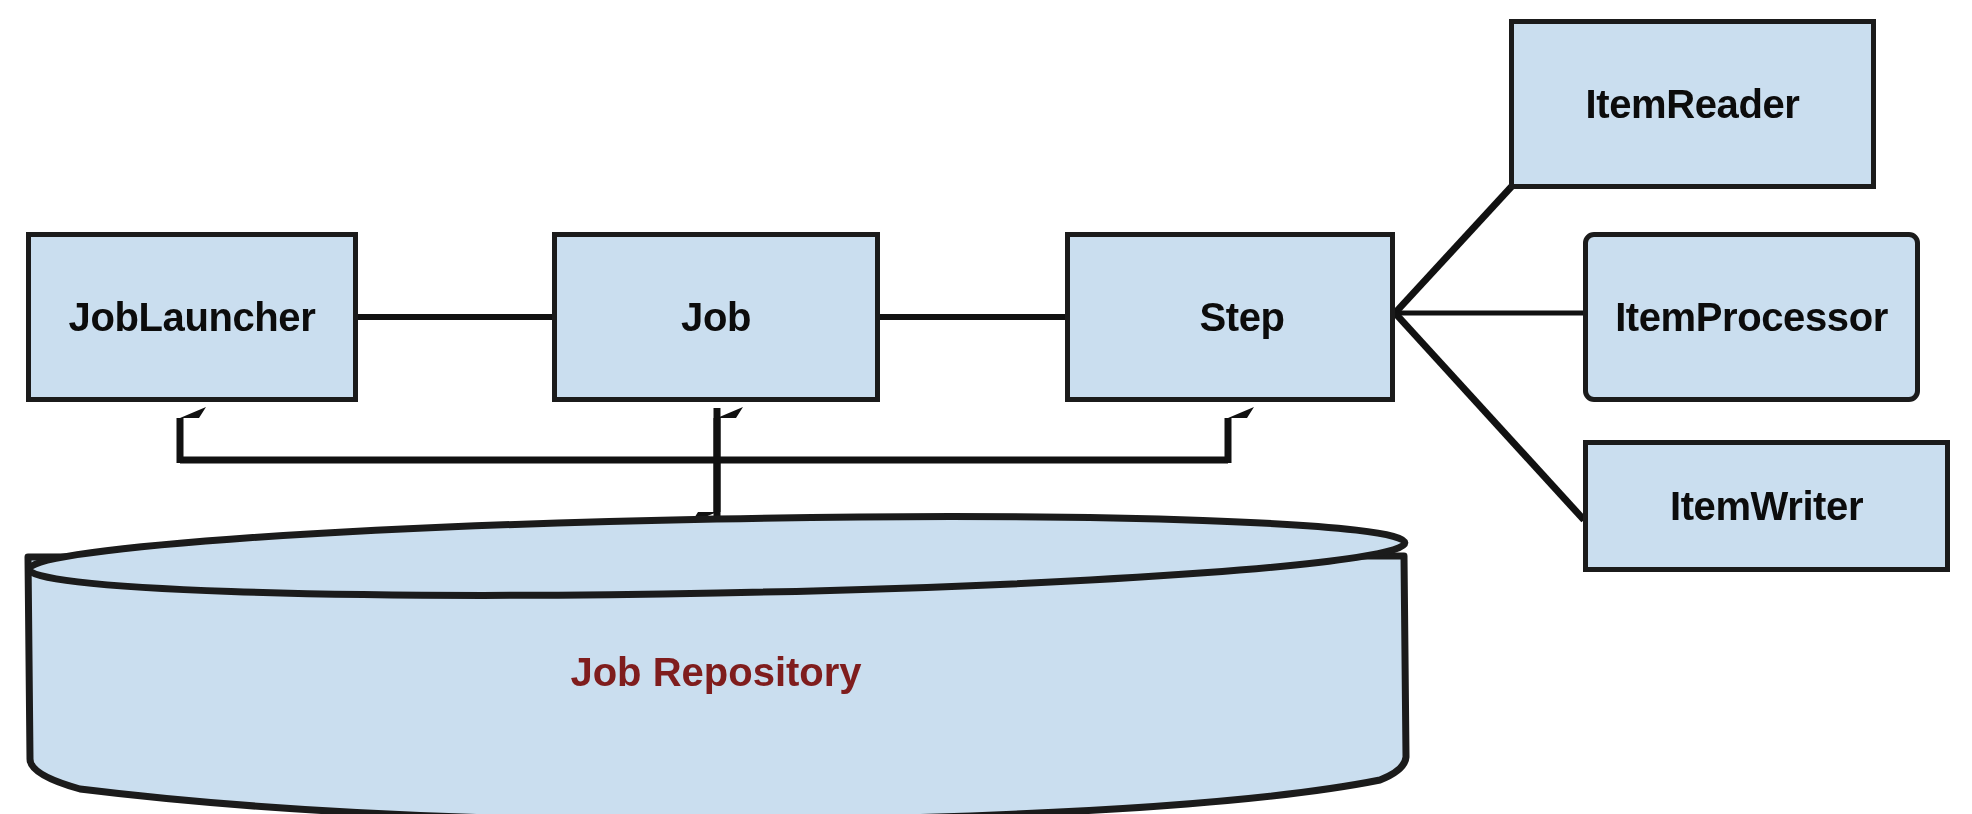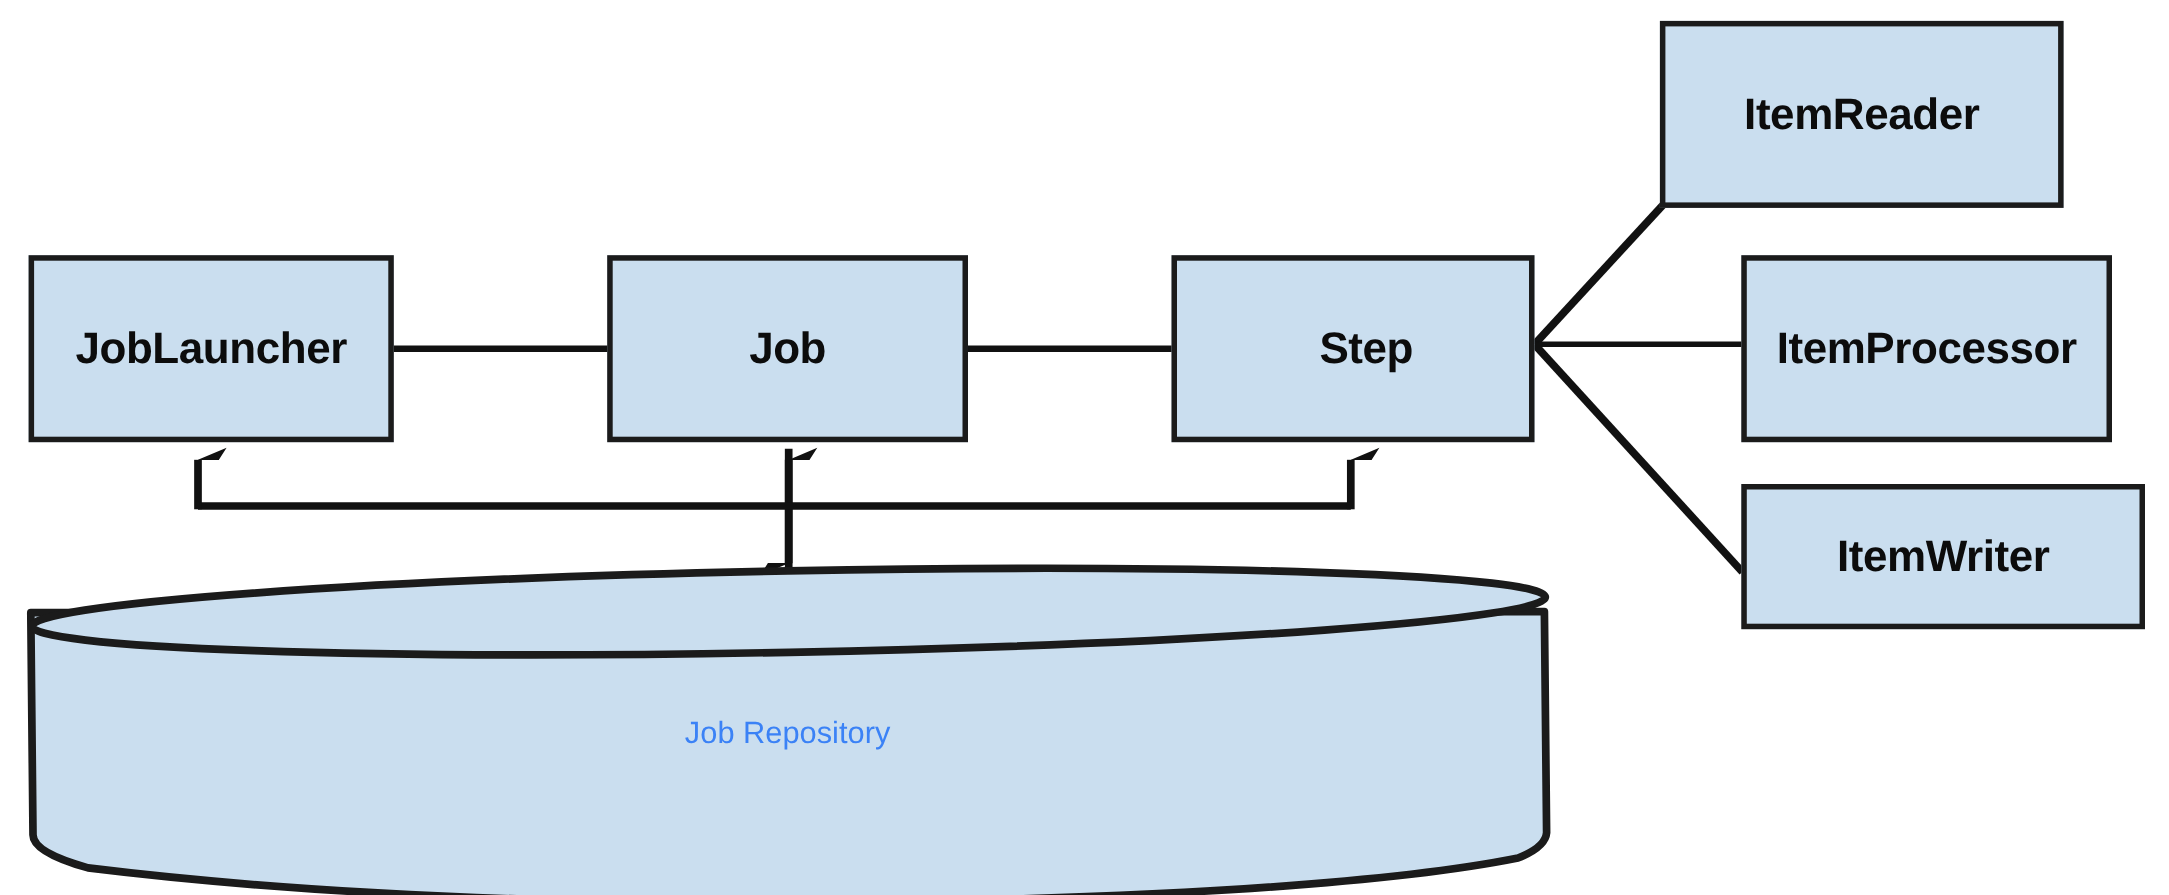--- a/index.html
+++ b/index.html
@@ -40,23 +40,23 @@
     font-weight: bold;
     font-size: 40px;
     letter-spacing: -0.4px;
     color: #0c0c0c;
     white-space: nowrap;
     line-height: 1;
   }
   .store-label {
     position: absolute;
     font-family: "Liberation Sans", sans-serif;
-    font-weight: normal;
-    font-size: 28px;
-    color: #3b82f6;
+    font-weight: bold;
+    font-size: 40px;
+    color: #7f1d1d;
     white-space: nowrap;
     line-height: 1;
     text-align: center;
   }
 </style>
 </head>
 <body>
 
 <div id="diagram-root">
 
@@ -106,21 +106,21 @@
   </div>
 
   <div class="node-box" style="left:1065px; top:232px; width:330px; height:170px;padding-left:24px;">
     <span class="node-label">Step</span>
   </div>
 
   <div class="node-box" style="left:1509px; top:19px; width:367px; height:170px;">
     <span class="node-label">ItemReader</span>
   </div>
 
-  <div class="node-box" style="left:1583px; top:232px; width:337px; height:170px;">
+  <div class="node-box" style="left:1583px; top:232px; width:337px; height:170px;border-radius:11px;">
     <span class="node-label">ItemProcessor</span>
   </div>
 
   <div class="node-box" style="left:1583px; top:440px; width:367px; height:132px;">
     <span class="node-label">ItemWriter</span>
   </div>
 
   <div class="store-label" style="left:0px; top:652px; width:1432px;">Job Repository</div>
 
 </div>

